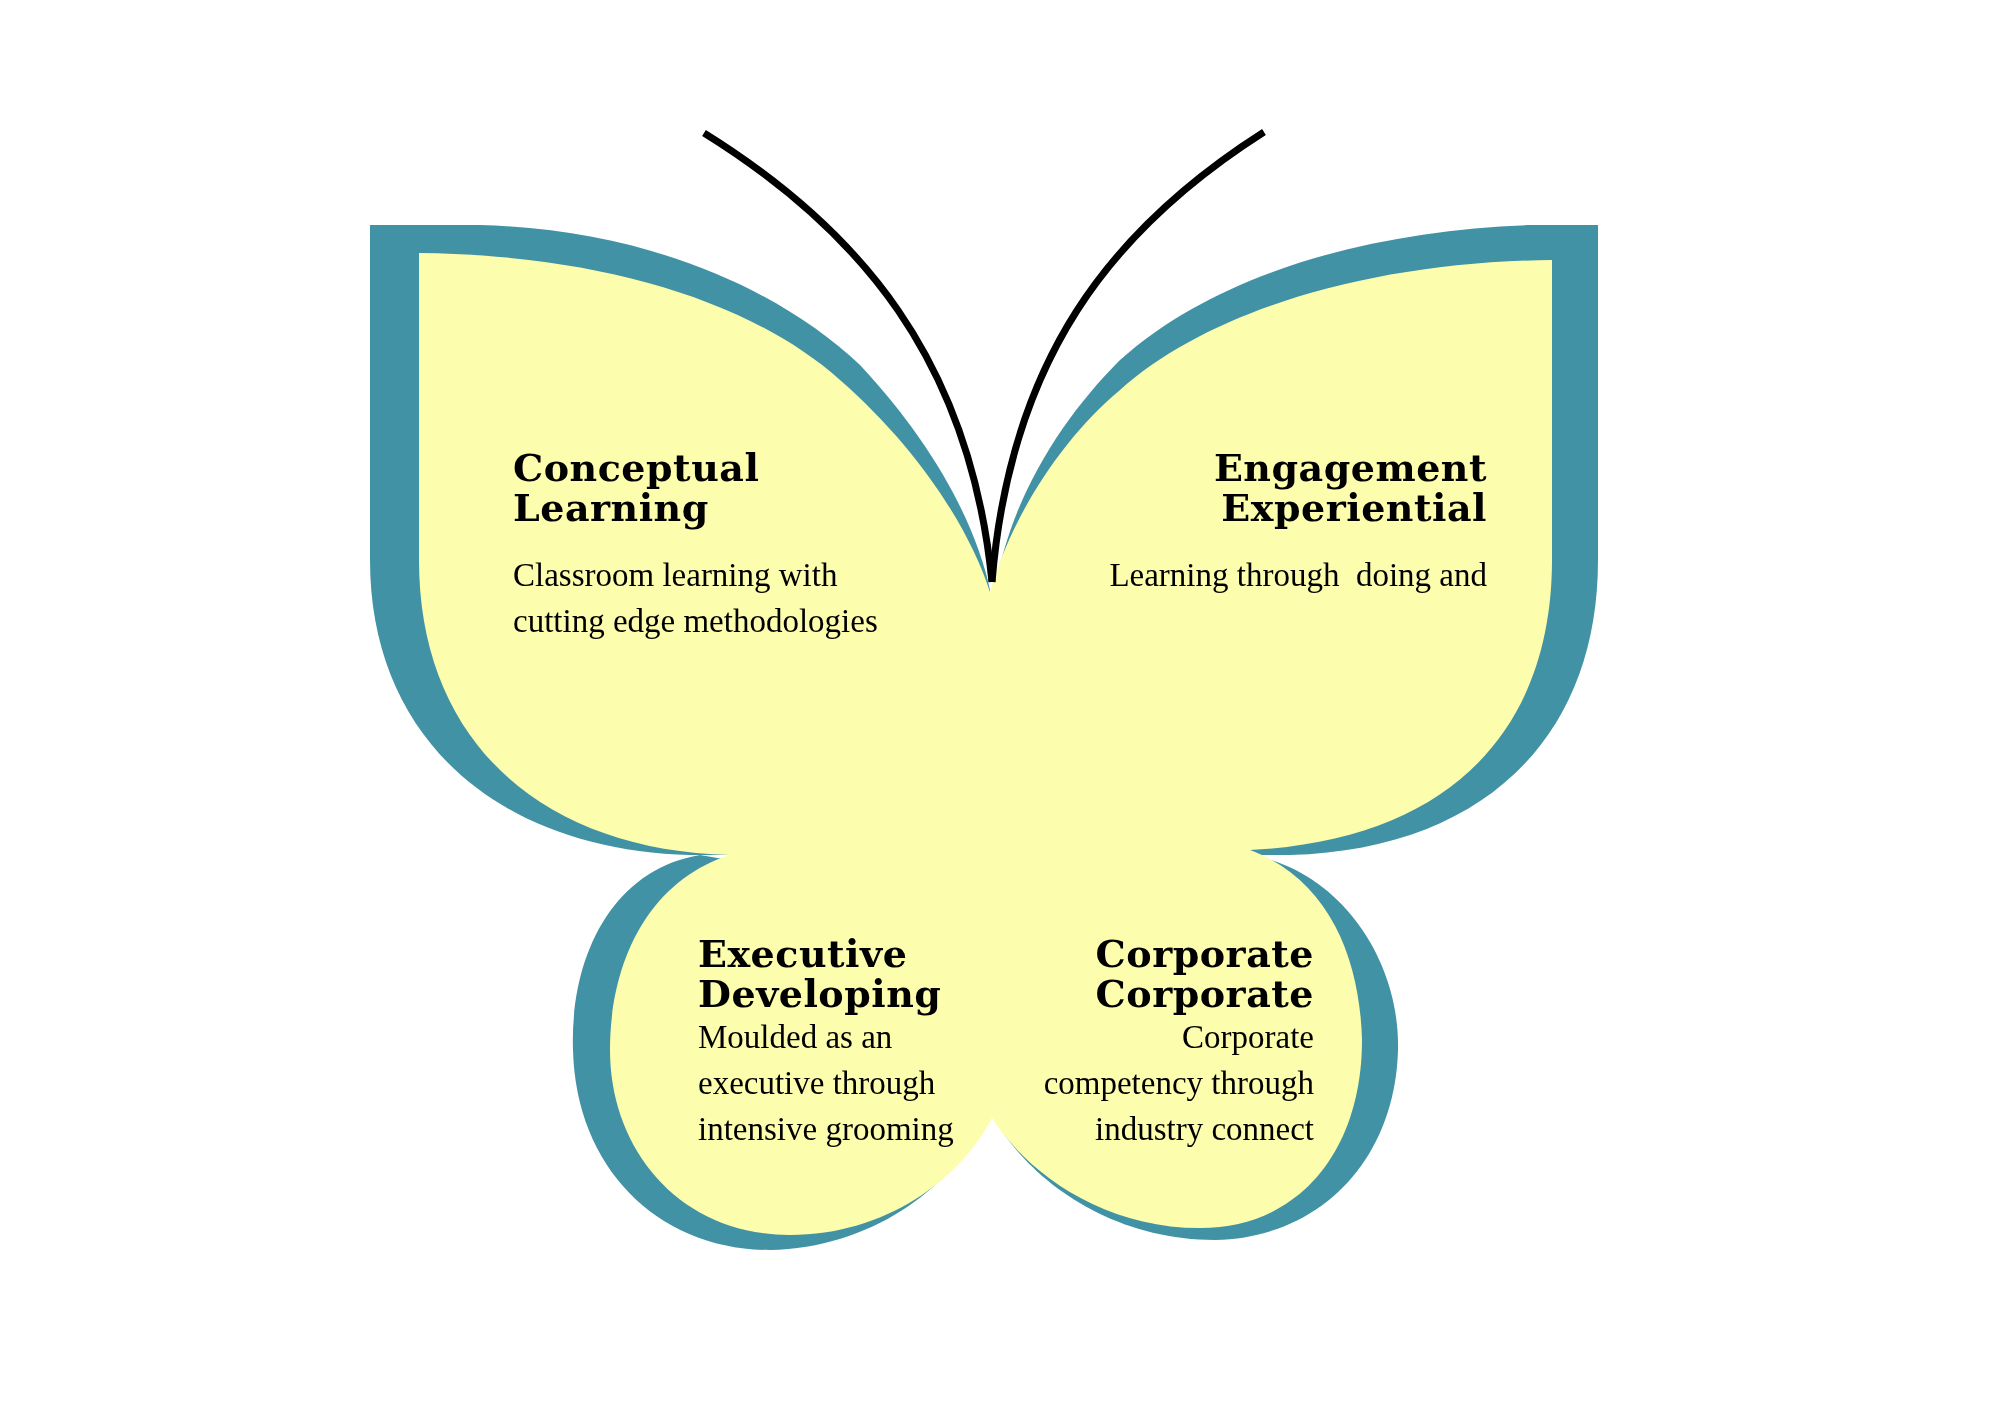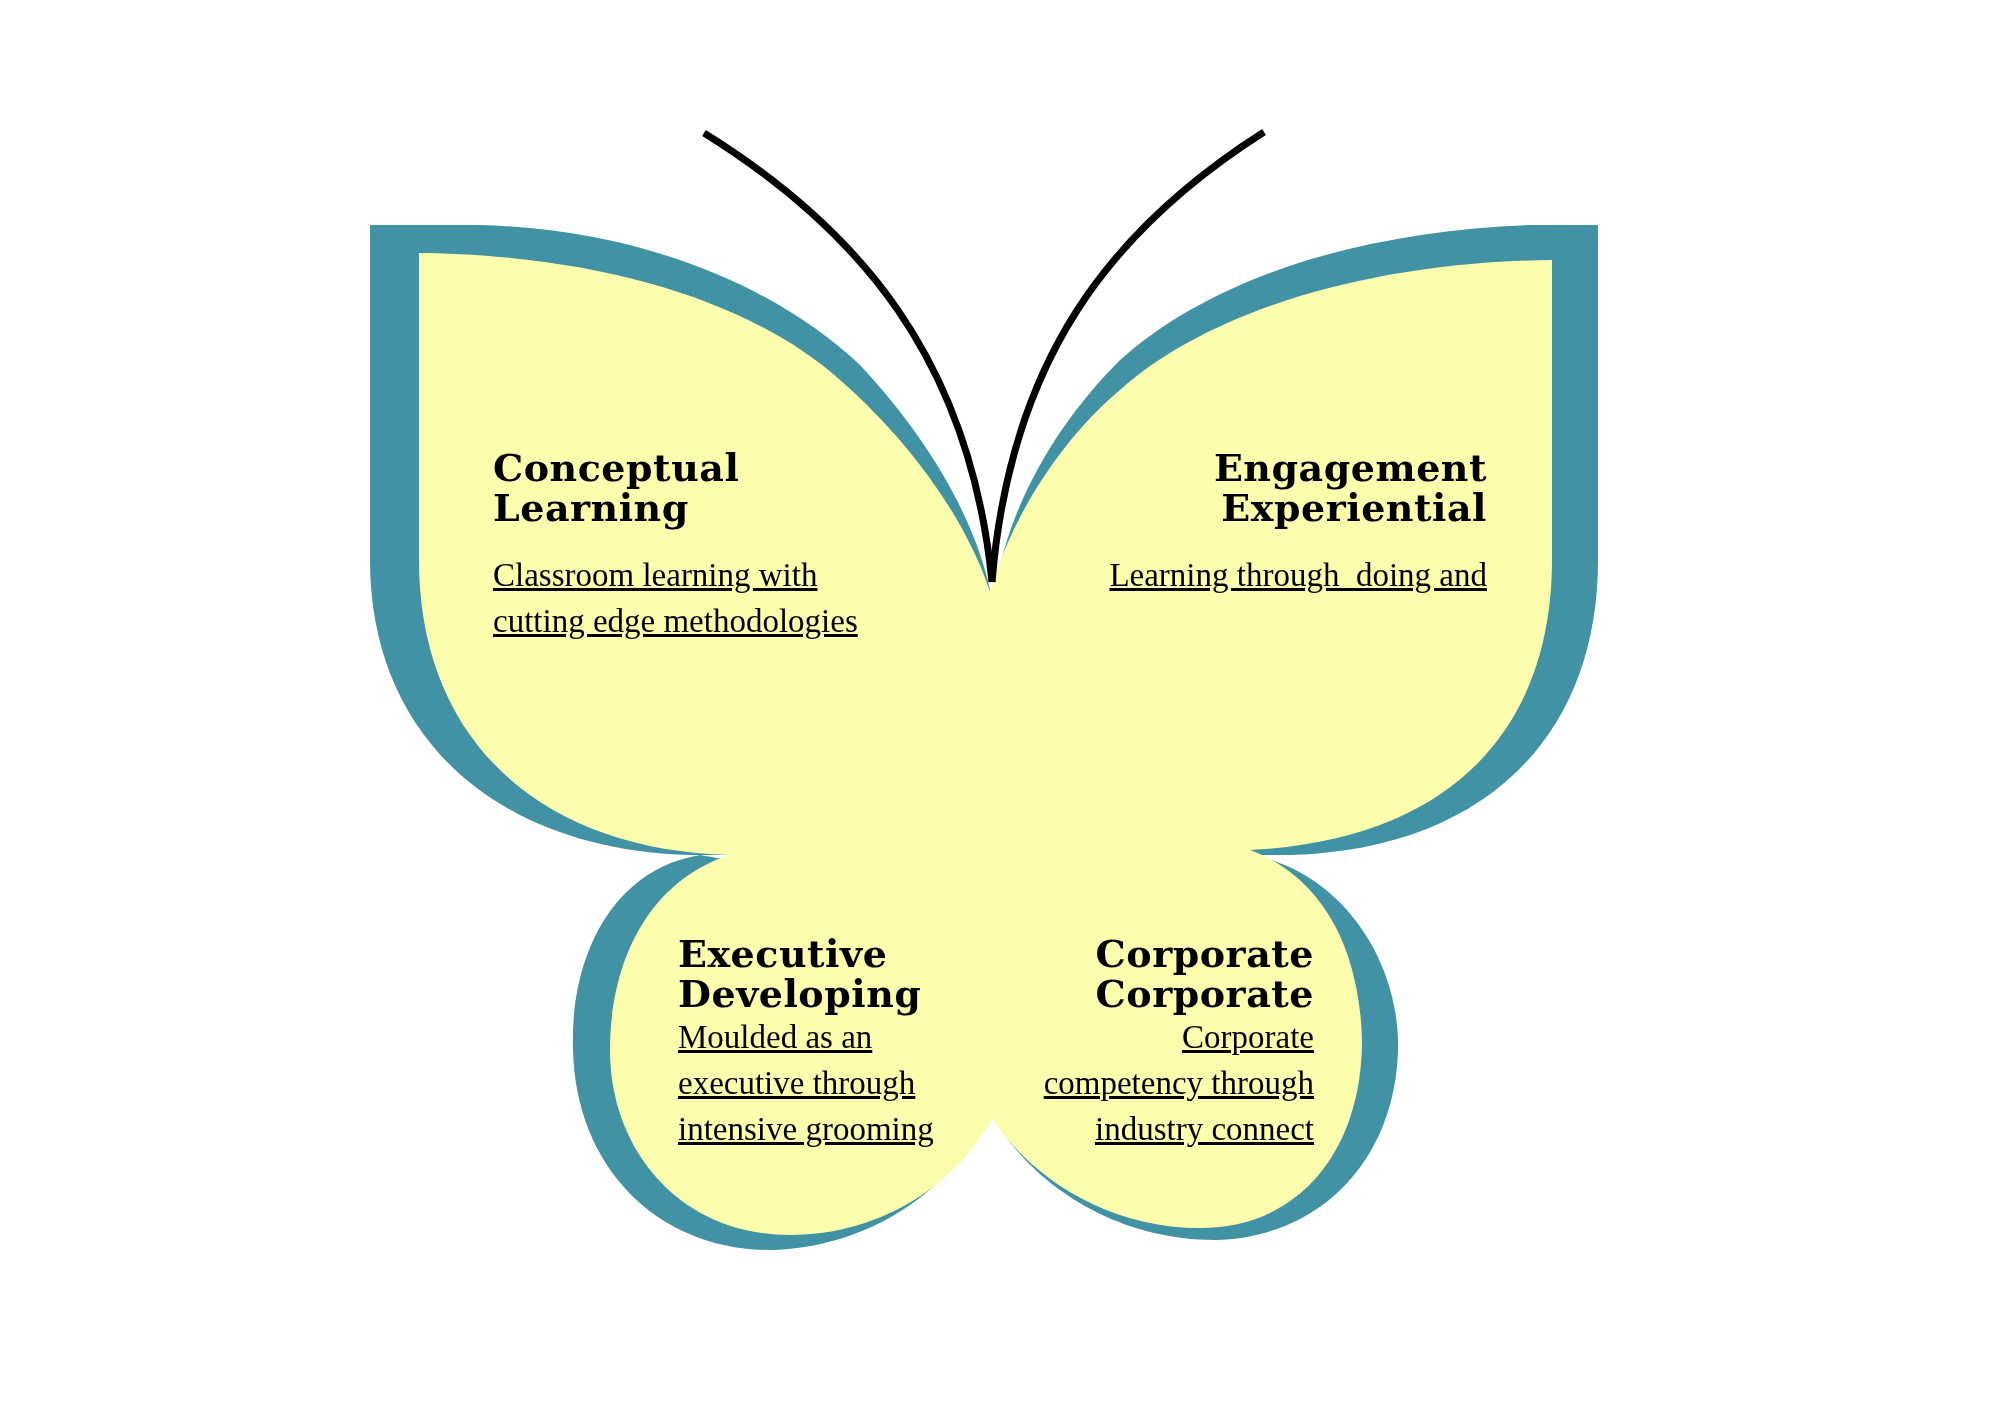--- a/index.html
+++ b/index.html
@@ -1,20 +1,20 @@
 <!DOCTYPE html>
 <html><head>
 <meta charset="utf-8">
 <style>
   html, body { margin:0; padding:0; background:#ffffff; }
   body { width:2000px; height:1414px; position:relative; overflow:hidden; }
   svg.bfly { position:absolute; left:0; top:0; }
-  .txt { position:absolute; color:#000; }
+  .txt { position:absolute; color:#000;margin-left:20px; }
   .h { font-family:"DejaVu Serif", serif; font-weight:bold; font-size:38px; line-height:40px; letter-spacing:0.5px; }
-  .b { font-family:"Liberation Serif", serif; font-size:33px; line-height:46px;text-decoration:underline; }
+  .b { font-family:"Liberation Serif", serif; font-size:33px; line-height:46px; }
   .right { text-align:right; }
 </style>
 </head>
 <body>
 
 <svg class="bfly" width="2000" height="1414" viewBox="0 0 2000 1414">
 
   <path fill="#4192a5" d="M700,855 C610,870 570,960 573,1050 C576,1170 660,1250 770,1250 C870,1248 950,1190 985,1120 L960,900 Z"></path>
   <path fill="#4192a5" d="M1250,855 C1340,870 1400,960 1398,1050 C1395,1160 1320,1238 1215,1240 C1110,1240 1030,1180 995,1120 L1020,900 Z"></path>
 

